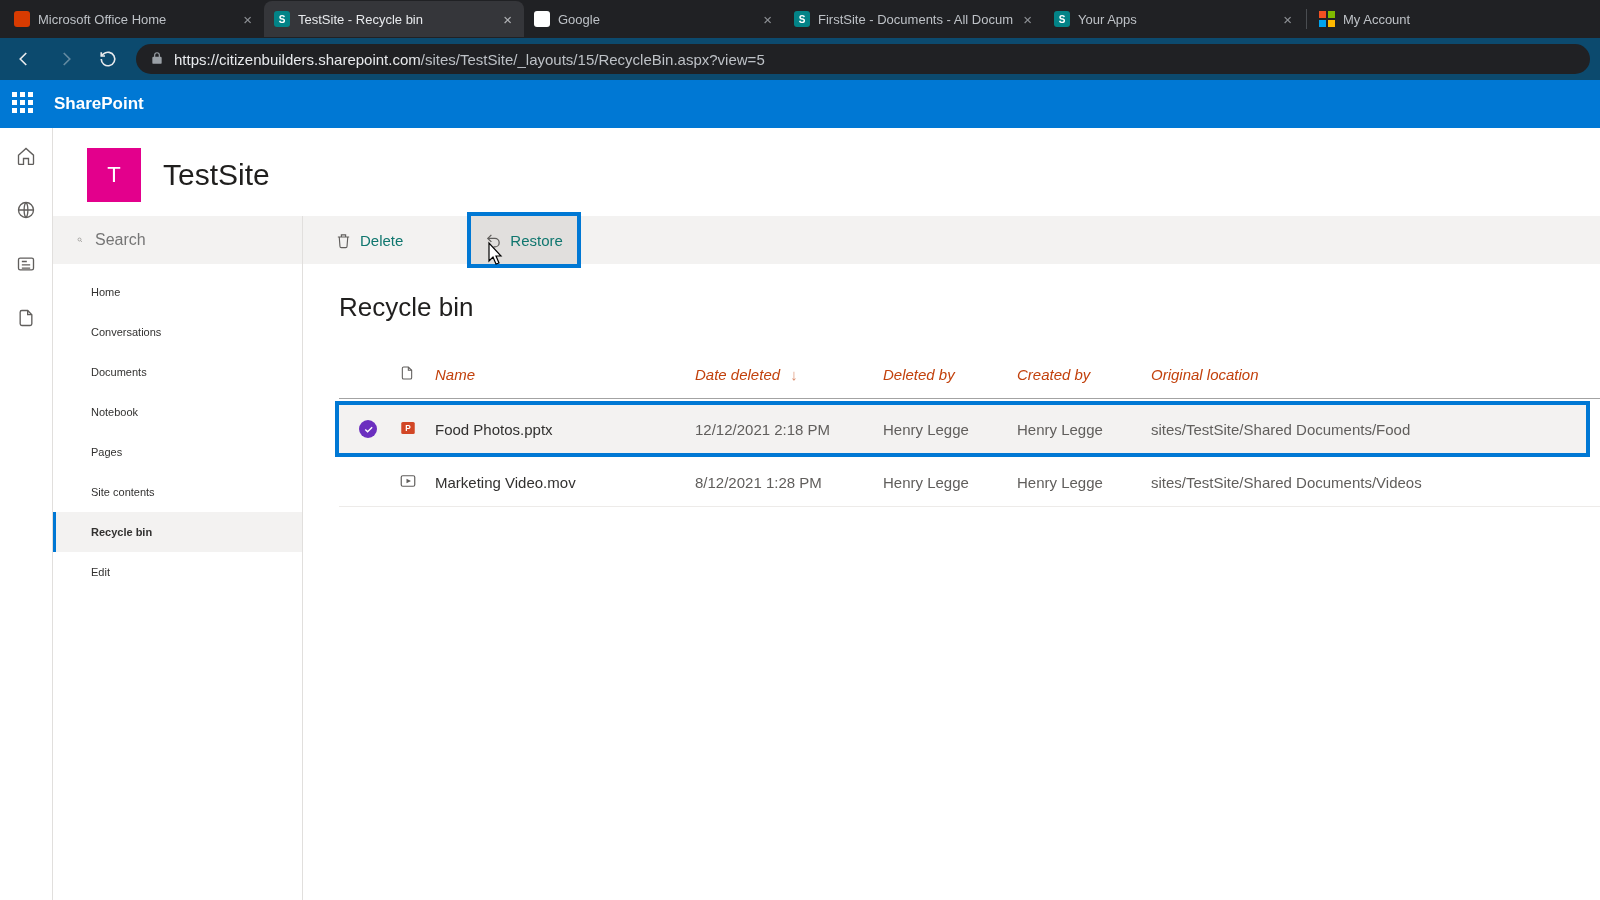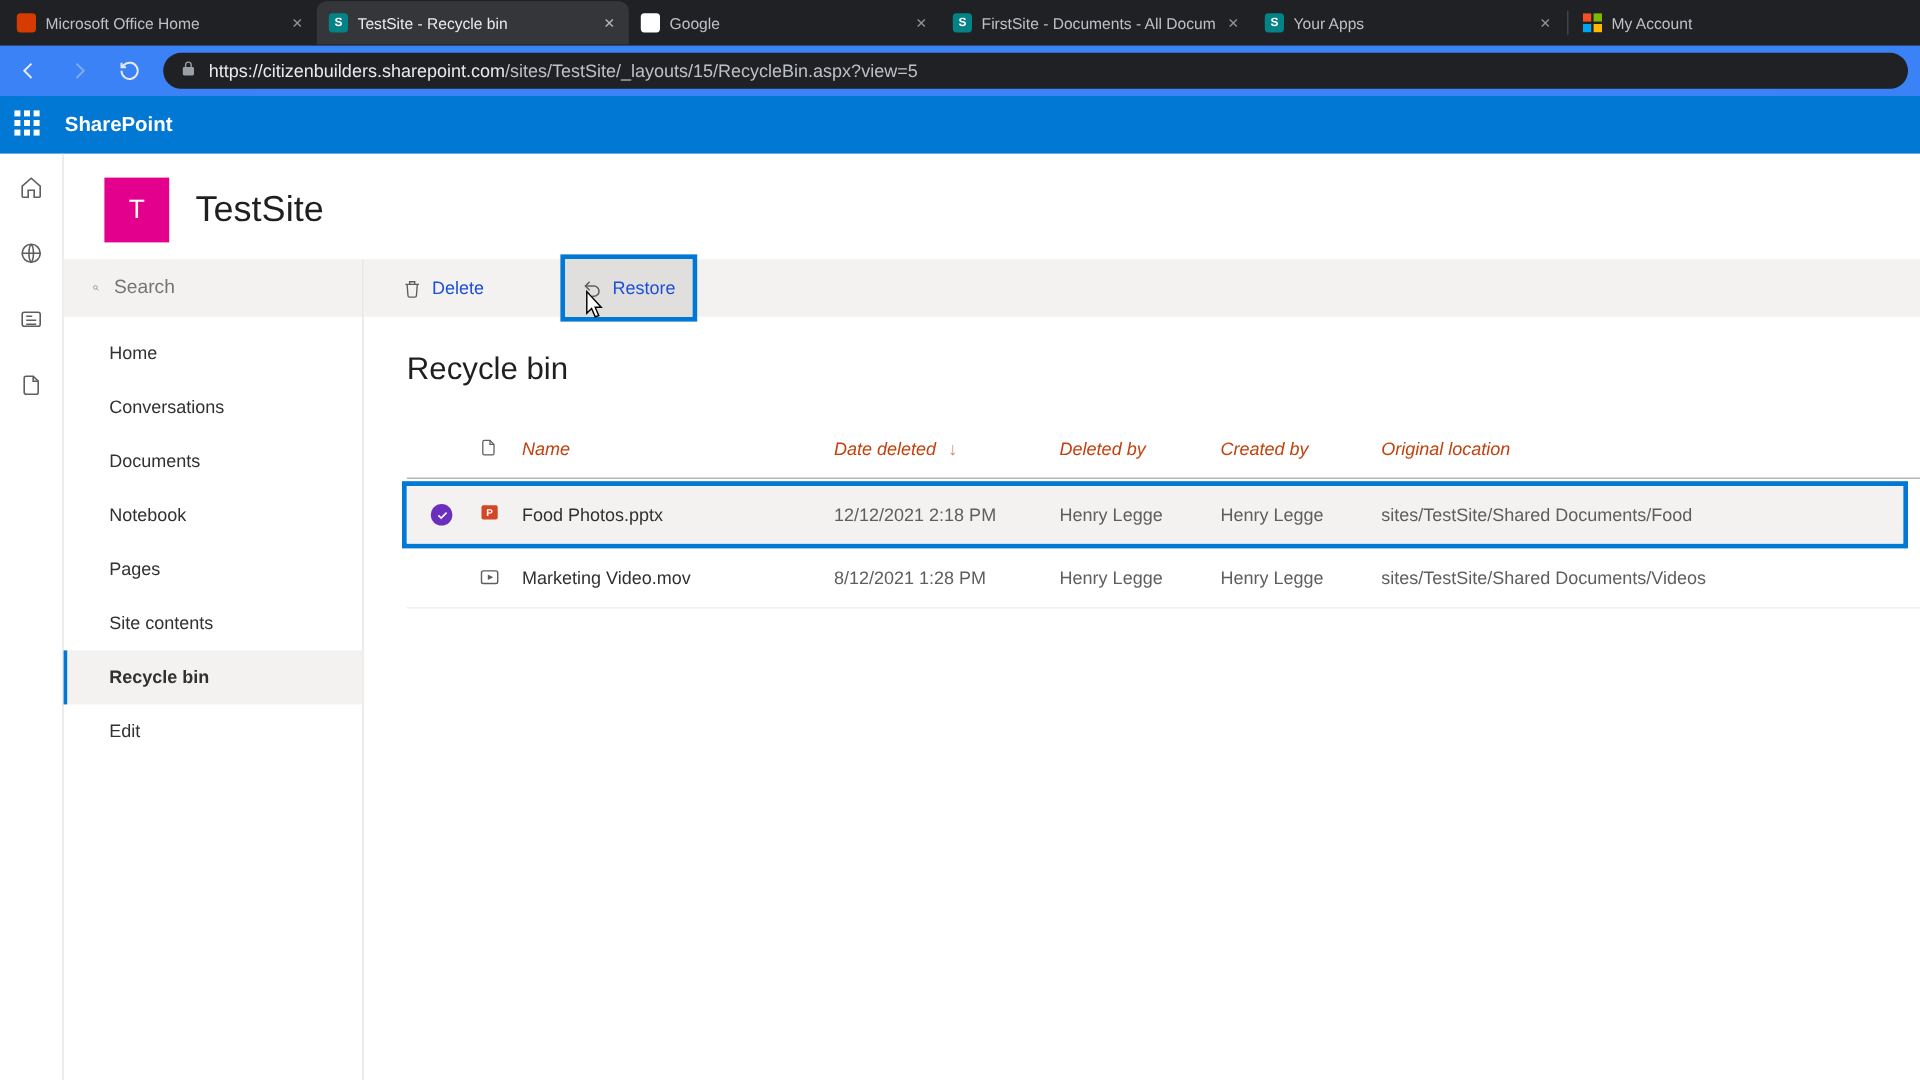--- a/index.html
+++ b/index.html
@@ -17,21 +17,21 @@
   }
   .tab.active { background: #35363a; color: #e8eaed; }
   .tab .tab-title { white-space: nowrap; overflow: hidden; text-overflow: ellipsis; flex: 1; }
   .tab .tab-close { font-size: 15px; opacity: .7; }
   .tab .tab-favicon { width: 16px; height: 16px; border-radius: 3px; display: flex; align-items: center; justify-content: center; font-size: 10px; font-weight: bold; color: #fff; flex-shrink:0; }
   .fav-office { background: #d83b01; }
   .fav-sp { background: #038387; }
   .fav-google { background: #fff; color:#4285f4; border-radius:50%; }
   .fav-ms { background: transparent; }
   .tab-sep { width: 1px; height: 20px; background: #4a4d51; margin: 0 2px; flex-shrink:0;}
-  .addr-bar { display:flex; align-items:center; height: 42px; background:#3b82f6; padding: 0 10px; gap: 14px;}
+  .addr-bar { display:flex; align-items:center; height: 42px; background:#0c4a6e; padding: 0 10px; gap: 14px;}
   .nav-btn { width:28px; height:28px; display:flex; align-items:center; justify-content:center; color:#e8eaed; border-radius:50%; }
   .nav-btn.disabled { opacity:.4; }
   .addr-field { flex:1; height:30px; background:#202124; border-radius:15px; display:flex; align-items:center; padding:0 14px; color:#bdc1c6; font-size:15px; gap:10px; }
   .addr-lock { color:#9aa0a6; }
   .url-main { color:#e8eaed; }
 
   
   .suite-header { height: 48px; background:#0078d4; color:#fff; display:flex; align-items:center; padding:0 12px; gap:18px; }
   .waffle { width:24px; height:24px; display:grid; grid-template-columns:repeat(3,5px); grid-template-rows:repeat(3,5px); gap:3px; }
   .waffle span { background:#fff; }
@@ -44,27 +44,27 @@
 
   .site-area { flex:1; display:flex; flex-direction:column; }
   .site-header { display:flex; align-items:center; gap:22px; padding:20px 0 14px 34px; }
   .site-logo { width:54px; height:54px; background:#e3008c; color:#fff; display:flex; align-items:center; justify-content:center; font-size:22px; }
   .site-title { font-size:30px; font-weight:400; color:#201f1e; }
 
   .cmdbar-row { display:flex; }
   .search-wrap { width:250px; border-right:1px solid #e1dfdd; padding-left:24px; display:flex; align-items:center; height:48px; gap:12px; background:#f3f2f1;}
   .search-wrap input { border:none; outline:none; font-size:16px; color:#323130; background:transparent; flex:1;}
   .cmdbar { flex:1; height:48px; background:#f3f2f1; display:flex; align-items:center; gap:6px; padding-left:18px;}
-  .cmd-btn { display:flex; align-items:center; gap:8px; padding:0 14px; height:48px; font-size:15px; color:#1d4ed8; cursor:pointer;}
+  .cmd-btn { display:flex; align-items:center; gap:8px; padding:0 14px; height:48px; font-size:15px; color:#0f766e; cursor:pointer;}
   .cmd-btn.hover { background:#e1dfdd; }
   .restore-highlight { border:4px solid #0078d4;margin-left:44px; }
 
   .content-row { display:flex; flex:1; }
   .leftnav { width:250px; border-right:1px solid #e1dfdd; padding-top:8px;}
-  .leftnav .nav-item { padding:14px 0 14px 38px; font-size:15px; color:#323130; cursor:pointer;}
+  .leftnav .nav-item { padding:14px 0 14px 38px; font-size:11px; color:#323130; cursor:pointer;}
   .leftnav .nav-item.active { font-weight:600; border-left:3px solid #0078d4; background:#f3f2f1; padding-left:35px;}
 
   .page { flex:1; padding:28px 0 0 36px; }
   .page-title { font-size:26px; color:#201f1e; margin-bottom:28px; }
 
   .tbl-head, .tbl-row { display:grid; grid-template-columns: 60px 36px 260px 188px 134px 134px 1fr; align-items:center; height:48px; font-size:15px; }
   .tbl-head { color:#c2410c; font-weight:400; border-bottom:1px solid #a3a3a3;font-style:italic; }
   .tbl-head .col-name { font-weight:400; }
   .tbl-row { border-bottom:1px solid #edebe9; color:#605e5c; }
   .tbl-row .name { color:#323130; }

